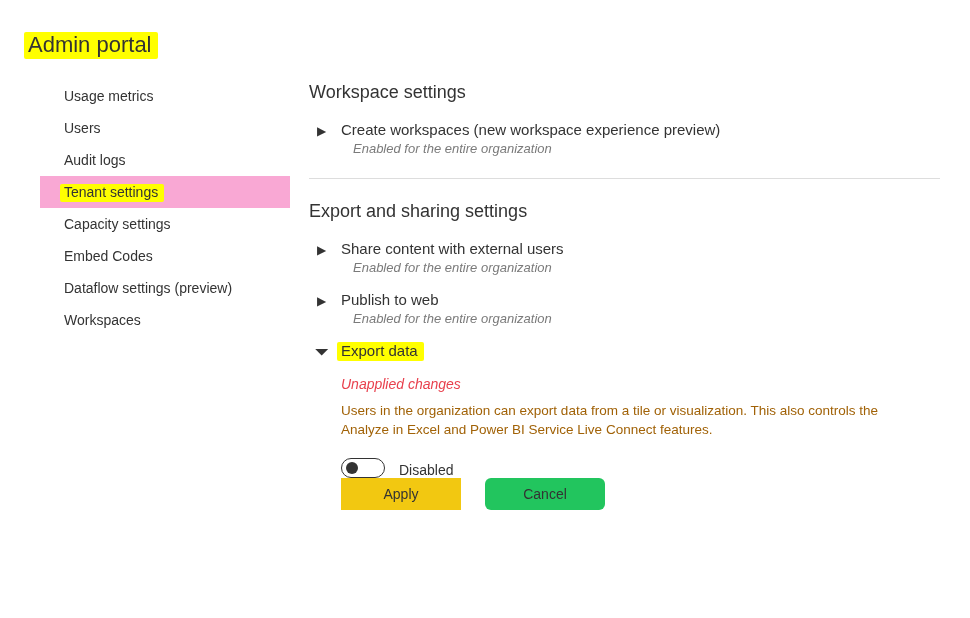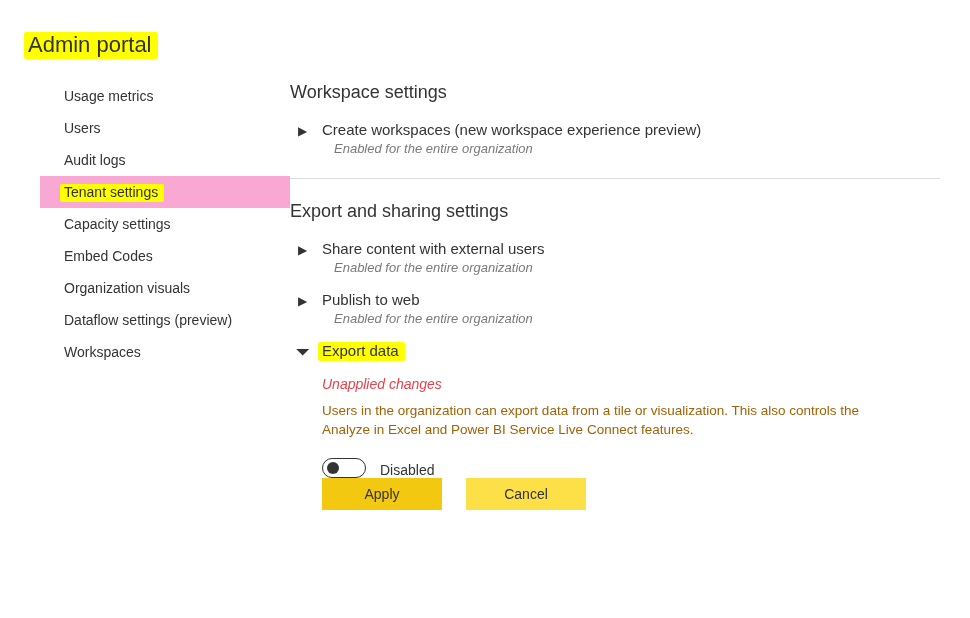--- a/index.html
+++ b/index.html
@@ -30,20 +30,21 @@
       right: -6px;
       top: 0px;
       bottom: -2px;
       background: #ffff00;
       z-index: -1;
       border-radius: 2px;
     }
     .layout {
       display: flex;
       margin-top: 22px;
+      gap: 19px;
     }
     .sidebar {
       width: 290px;
       padding-left: 40px;
     }
     .sidebar-item {
       padding: 8px 0 8px 24px;
       font-size: 14px;
       color: #333;
       cursor: pointer;
@@ -149,21 +150,21 @@
     }
     .btn {
       width: 120px;
       height: 32px;
       border: none;
       font-size: 14px;
       cursor: pointer;
       font-family: inherit;
     }
     .btn-primary { background: #f2c811; color: #333; }
-    .btn-secondary { background: #fde047; color: #333; }
+    .btn-secondary { background: #22c55e; color: #333; border-radius: 6px; }
     .setting-group { margin-bottom: 12px; }
   </style>
 </head>
 <body>
 
 
 
 <div class="page-title">
   <span class="highlight-yellow">Admin portal</span>
 </div>
@@ -183,23 +184,20 @@
     <div class="sidebar-item active">
       <span class="label-wrap">
         <span class="highlight-yellow">Tenant settings</span>
       </span>
     </div>
     <div class="sidebar-item">
       <span class="label-wrap">Capacity settings</span>
     </div>
     <div class="sidebar-item">
       <span class="label-wrap">Embed Codes</span>
-    </div>
-    <div class="sidebar-item">
-      <span class="label-wrap">Organization visuals</span>
     </div>
     <div class="sidebar-item">
       <span class="label-wrap">Dataflow settings (preview)</span>
     </div>
     <div class="sidebar-item">
       <span class="label-wrap">Workspaces</span>
     </div>
   </nav>
 
   <main class="main">

